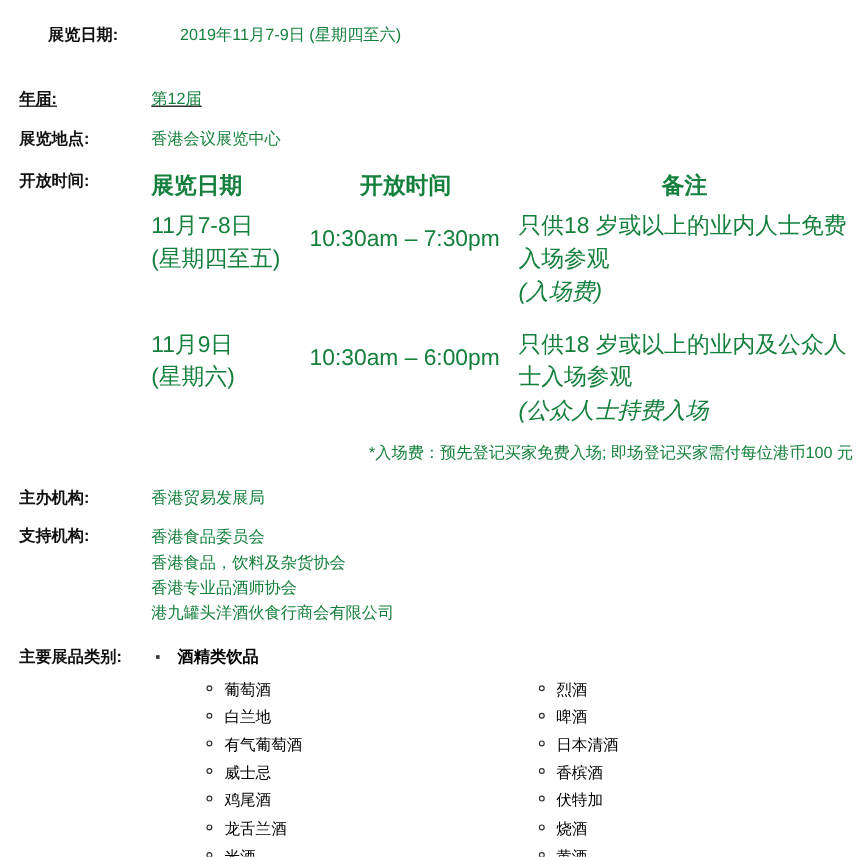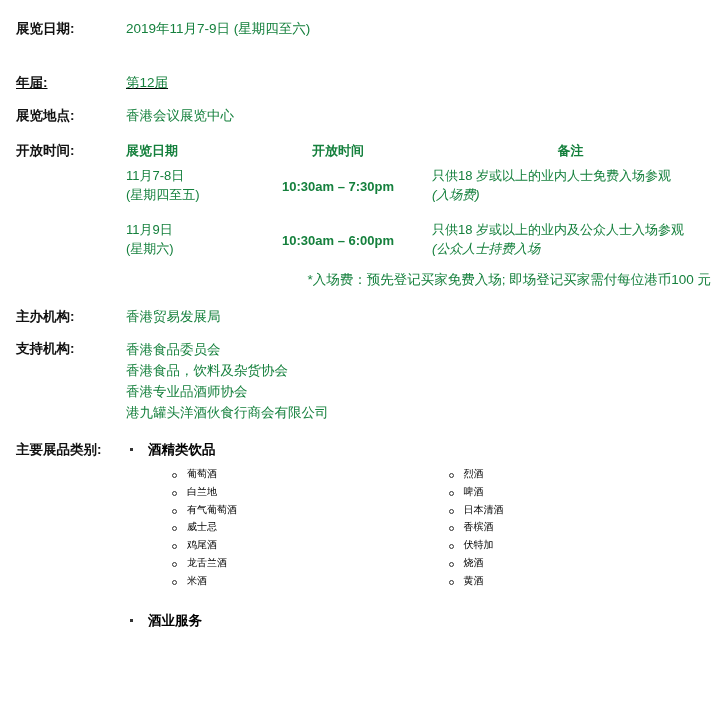--- a/index.html
+++ b/index.html
@@ -34,33 +34,33 @@
     box-sizing: border-box;
     font-weight: bold;
     font-size: 13.5px;
     color: #111;
   }
   .value {
     flex: 1;
     font-size: 13.5px;
     color: #15803d;
   }
-  .block-date { margin-top: 20px; }
+  .block-date { margin-top: 20px; margin-left: 24px; }
   .block-edition { margin-top: 36px; text-decoration: underline; }
   .block-venue { margin-top: 15px; }
   .block-hours { margin-top: 17px; }
   .block-organiser { margin-top: 19px; }
   .block-supporters { margin-top: 14px; }
   .block-categories { margin-top: 17px; }
 
   
   .hours-table {
     width: 100%;
     border-collapse: collapse;
-    font-size: 13px;
+    font-size: 19px;
   }
   .hours-table th {
     text-align: left;
     font-weight: bold;
     padding: 0 0 7px 0;
     vertical-align: top;
   }
   .hours-table th.c-time {
     text-align: center;
     padding-left: 22px;
@@ -71,24 +71,23 @@
   .hours-table td {
     vertical-align: top;
     padding: 0 0 4px 0;
     line-height: 1.45;
   }
   .hours-table td.c-date {
     width: 110px;
   }
   .hours-table td.c-time {
     width: 160px;
-    text-align: center;
+    text-align: left;
     padding-top: 11px;
     padding-left: 22px;
-    font-weight: bold;
   }
   .hours-table td.c-remark {
     padding-left: 14px;
     margin-top: 44px;
   }
   .row-gap td { padding-bottom: 16px; }
   .italic { font-style: italic; }
   .note {
     text-align: right;
     padding-right: 12px;
@@ -128,21 +127,21 @@
   .cat-col {
     width: 50%;
     box-sizing: border-box;
   }
   .cat-col.left { padding-left: 44px; }
   .cat-col.right { padding-left: 22px; }
   .cat-item {
     position: relative;
     padding-left: 17px;
     line-height: 1.78;
-    font-size: 10px;
+    font-size: 13px;
   }
   .cat-item .bullet {
     position: absolute;
     left: 2px;
     top: 8px;
     width: 5px;
     height: 5px;
     border: 1px solid #333;
     border-radius: 50%;
     background: transparent;

